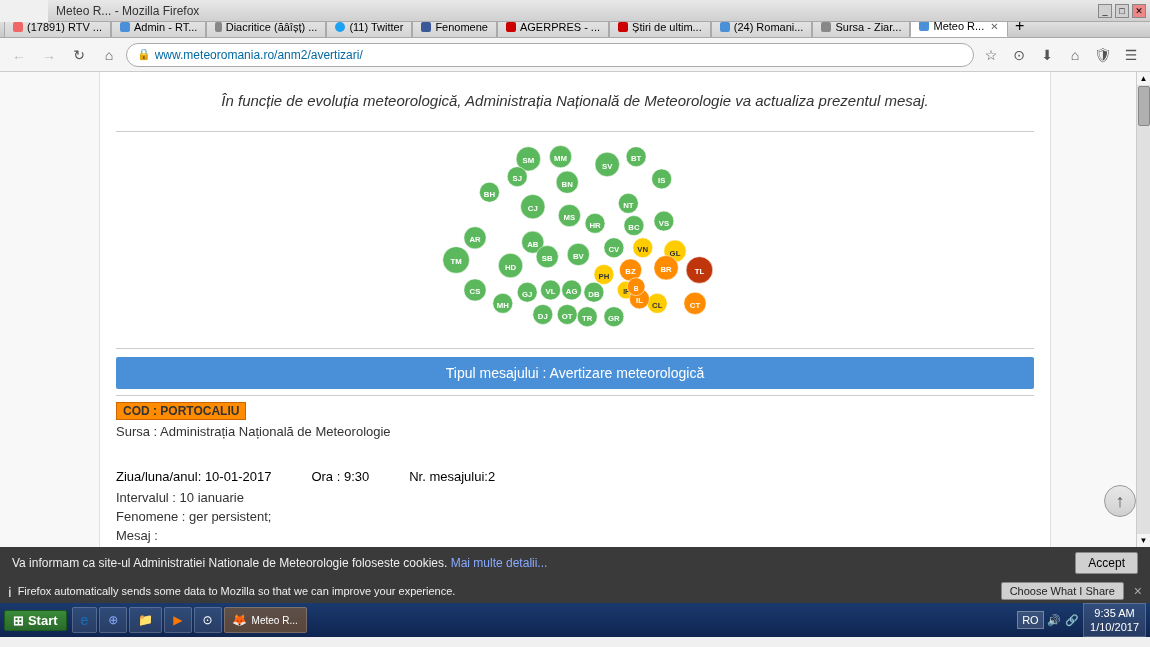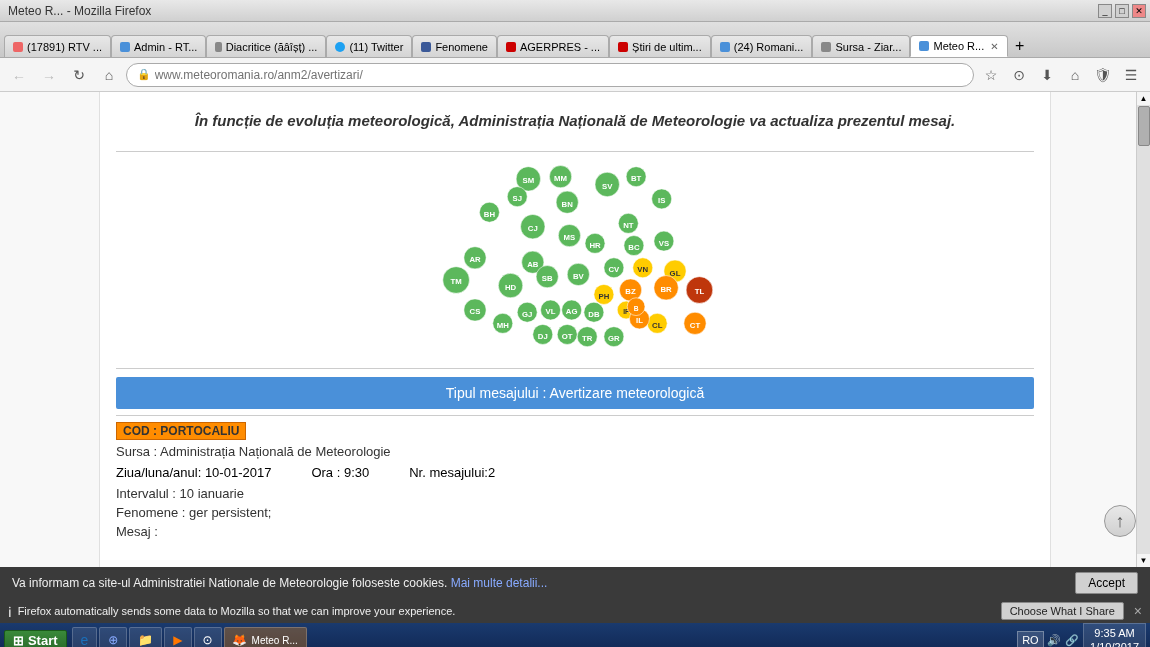--- a/index.html
+++ b/index.html
@@ -6,27 +6,28 @@
     body { font-family: Arial, sans-serif; font-size: 13px; background: #f0f0f0; width: 1150px; height: 647px; overflow: hidden; }
 
     
     .title-bar {
       background: linear-gradient(to bottom, #e8e8e8, #d0d0d0);
       height: 22px;
       display: flex;
       align-items: center;
       padding: 0 4px;
       border-bottom: 1px solid #aaa;
+      margin-left: 48px;
     }
     .window-controls { display: flex; gap: 3px; margin-left: auto; }
     .win-btn { width: 14px; height: 14px; border: 1px solid #888; font-size: 9px; display: flex; align-items: center; justify-content: center; background: #d0d0d0; cursor: pointer; }
 
     .tab-bar {
       background: linear-gradient(to bottom, #e0e0e0, #c8c8c8);
-      height: 36px;
+      height: 16px;
       display: flex;
       align-items: flex-end;
       padding: 0 4px;
       border-bottom: 1px solid #aaa;
       overflow: hidden;
     }
     .tab {
       height: 22px;
       padding: 0 8px;
       display: flex;
@@ -73,33 +74,32 @@
       border: 1px solid #aaa;
       border-radius: 12px;
       padding: 0 10px;
       font-size: 12px;
       background: white;
       display: flex;
       align-items: center;
       gap: 4px;
     }
     .address-bar input {
-      border: none; outline: none; flex: 1; font-size: 12px; color: #737373;
+      border: none; outline: none; flex: 1; font-size: 12px; color: #0369a1;
     }
     .nav-right { display: flex; gap: 2px; }
     .nav-right-btn { width: 26px; height: 26px; background: none; border: none; font-size: 14px; cursor: pointer; display: flex; align-items: center; justify-content: center; color: #555; }
 
     .page-title {
       text-align: center;
       font-style: italic;
       font-size: 15px;
       color: #333;
       padding: 10px 40px;
       line-height: 1.5;
-      font-weight: bold;
     }
 
     hr.divider {
       border: none;
       border-top: 1px solid #ccc;
       margin: 8px 0;
     }
 
     .map-container {
       display: flex;
@@ -136,20 +136,21 @@
       padding: 1px 6px;
       border: 1px solid #cc6600;
       font-size: 12px;
     }
 
     .info-row-3col {
       display: flex;
       gap: 40px;
       padding: 4px 0;
       font-size: 13px;
+      margin-top: 24px;
     }
 
     
     .cookie-bar {
       background: #3a3a3a;
       color: #eee;
       height: 32px;
       display: flex;
       align-items: center;
       padding: 0 12px;

